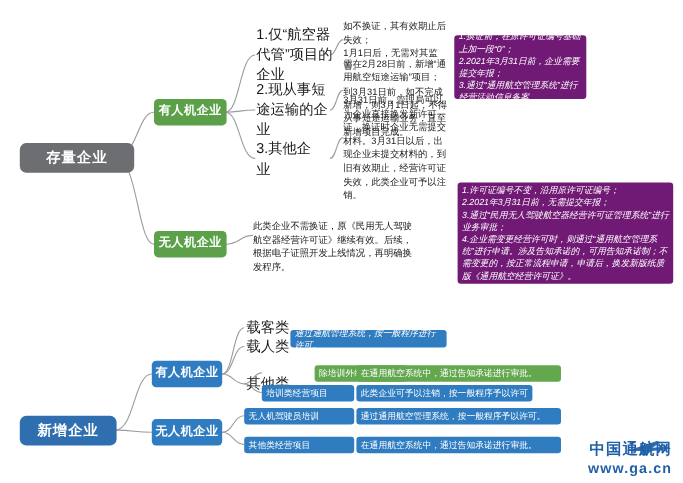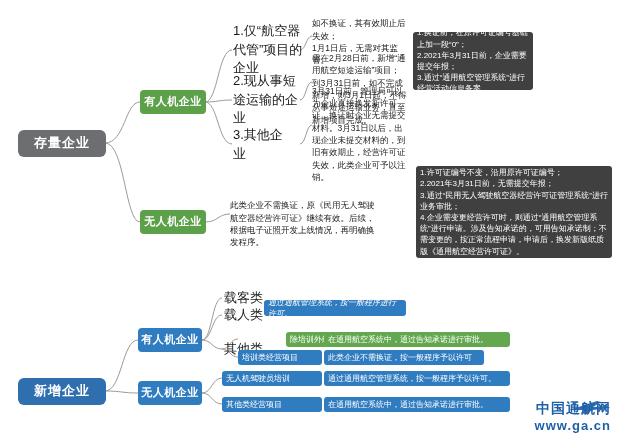--- a/index.html
+++ b/index.html
@@ -58,21 +58,21 @@
   
   .detail{
     border-radius:3px;
     color:#ffffff;
     font-size:8px;
     text-align:left;
     justify-content:flex-start;
     padding:3px 4px;
     line-height:1.4;
   }
-  .detail.green{background:#404040;}
+  .detail.green{background:#701a75;font-style:italic;}
   .detail.blue{background:#2f7cc0;}
   .detail.greenlight{background:#63a84f;}
 
   
   .logo{
     position:absolute;right:10px;bottom:6px;
     text-align:right;
     color:#2f6fb0;
     font-weight:bold;
   }
@@ -109,21 +109,21 @@
     <path d="M202,340 C212,340 212,298 222,298" stroke="#9b9b9b" stroke-width="1" fill="none"></path>
     <path d="M202,340 C212,340 212,315 222,315" stroke="#9b9b9b" stroke-width="1" fill="none"></path>
     <path d="M202,340 C212,340 212,349 222,349" stroke="#9b9b9b" stroke-width="1" fill="none"></path>
     <path d="M222,349 C230,349 230,339 238,339" stroke="#9b9b9b" stroke-width="1" fill="none"></path>
     <path d="M222,349 C230,349 230,357 238,357" stroke="#9b9b9b" stroke-width="1" fill="none"></path>
 
     <path d="M202,393 C212,393 212,378 222,378" stroke="#9b9b9b" stroke-width="1" fill="none"></path>
     <path d="M202,393 C212,393 212,404 222,404" stroke="#9b9b9b" stroke-width="1" fill="none"></path>
   </svg>
 
-  <div class="node root gray" style="left:18px;top:130px;width:88px;height:27px;">
+  <div class="node root gray" style="left:18px;top:130px;width:104px;height:27px;">
     <span>存量企业</span>
   </div>
 
   <div class="node lvl2 green" style="left:140px;top:90px;width:66px;height:24px;">
     <span>有人机企业</span>
   </div>
 
   <div class="node lvl2 green" style="left:140px;top:210px;width:66px;height:24px;">
     <span>无人机企业</span>
   </div>
@@ -197,21 +197,21 @@
     <span>除培训外经营项目</span>
   </div>
   <div class="node detail greenlight" style="left:324px;top:332px;width:186px;height:15px;">
     <span>在通用航空系统中，通过告知承诺进行审批。</span>
   </div>
 
   <div class="node detail blue" style="left:238px;top:350px;width:84px;height:15px;">
     <span>培训类经营项目</span>
   </div>
   <div class="node detail blue" style="left:324px;top:350px;width:160px;height:15px;">
-    <span>此类企业不需换证，按一般程序予以许可</span>
+    <span>此类企业可予以注销，按一般程序予以许可</span>
   </div>
 
   <div class="node detail blue" style="left:222px;top:371px;width:100px;height:15px;">
     <span>无人机驾驶员培训</span>
   </div>
   <div class="node detail blue" style="left:222px;top:397px;width:100px;height:15px;">
     <span>其他类经营项目</span>
   </div>
 
   <div class="node detail blue" style="left:324px;top:371px;width:186px;height:15px;">

